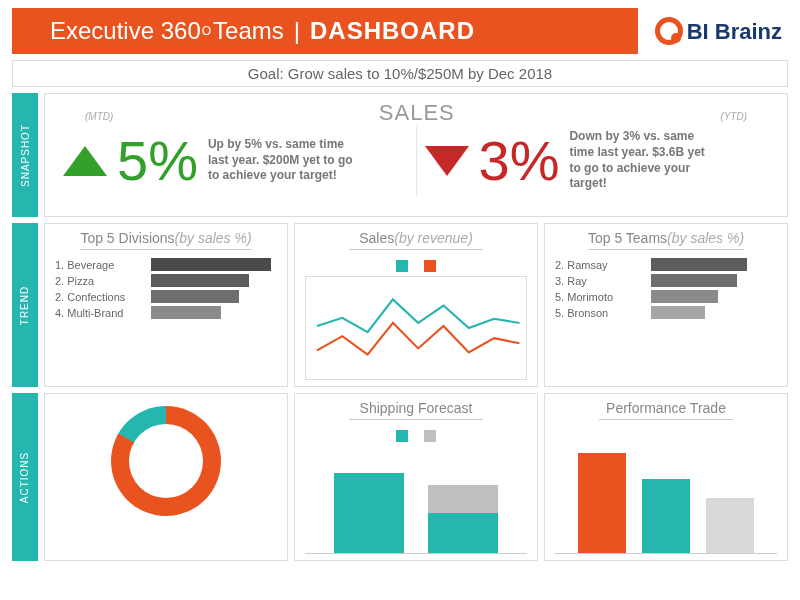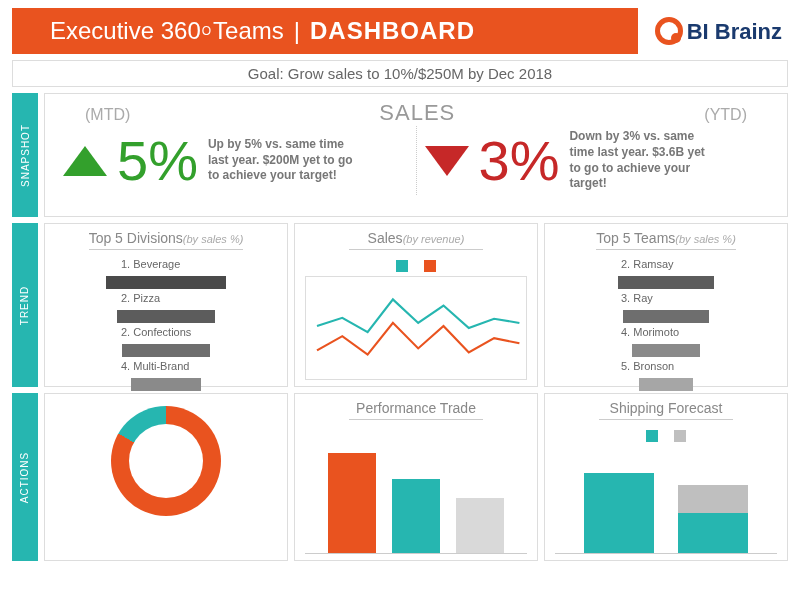--- a/index.html
+++ b/index.html
@@ -18,41 +18,41 @@
 
   .goal { border: 1px solid #ddd; margin-top: 6px; text-align: center; font-size: 15px; color: #666; padding: 4px 0; }
 
   .rows { margin-top: 6px; display: flex; flex-direction: column; gap: 6px; }
   .row { display: flex; gap: 6px; }
   .tab { width: 26px; background: #26b6b0; color: #fff; font-size: 10px; letter-spacing: 1px; display: flex; align-items: center; justify-content: center; }
   .tab span { transform: rotate(-90deg); white-space: nowrap; }
   .content { flex: 1; display: flex; gap: 6px; }
   .card { border: 1px solid #ddd; background: #fff; padding: 6px 10px; flex: 1; display: flex; flex-direction: column; }
   .card-title { text-align: center; color: #888; font-size: 14px; border-bottom: 1px solid #ccc; padding-bottom: 3px; margin: 0 18px 6px 18px; display:inline-block; align-self:center; min-width:60%; }
-  .card-title .sub { font-size: 11px; color:#aaa; font-style: italic; margin-left:0;}
+  .card-title .sub { font-size: 14px; color:#aaa; font-style: italic; margin-left:0;}
 
   
   .snapshot-card { flex-direction: column; }
   .snap-head { display:flex; align-items:baseline; justify-content:space-between; padding:0 30px; color:#aaa; }
   .snap-head .sales { font-size:22px; color:#999; letter-spacing:1px; }
-  .snap-head .period { font-size:16px; }
+  .snap-head .period { font-style: italic; font-size:10px; }
   .snap-body { display:flex; }
   .half { flex:1; display:flex; align-items:center; gap:10px; padding:2px 8px; }
   .half + .half { border-left:1px dotted #ccc; }
   .tri { width:0; height:0; }
   .tri.up { border-left:22px solid transparent; border-right:22px solid transparent; border-bottom:30px solid #33a02c; }
   .tri.down { border-left:22px solid transparent; border-right:22px solid transparent; border-top:30px solid #c62828; }
   .big { font-size:56px; font-weight:300; }
   .big.green { color:#33a02c; }
   .big.red { color:#c62828; }
   .desc { font-size:12px; color:#777; line-height:1.3; font-weight:600; max-width:150px; }
 
   
   .rank { display:flex; flex-direction:column; gap:3px; margin-top:2px; }
-  .rank-row { display:flex; align-items:center; gap:6px; font-size:11px; color:#666;flex-direction:column; }
+  .rank-row { display:flex; align-items:center; gap:6px; font-size:11px; color:#666; }
   .rank-row .lbl { width:90px; }
   .rank-row .bar { height:13px; }
 
   
   .linebox { flex:1; position:relative; border:1px solid #ddd; margin-top:4px; min-height:100px;}
   .linebox svg { width:100%; height:100%; }
   .legend-sm { display:flex; justify-content:center; gap:16px; margin-top:4px; }
   .legend-sm span { width:12px; height:12px; display:inline-block; }
 
   
@@ -165,60 +165,60 @@
           <div class="rank" id="team-rank">
               <div class="rank-row">
                 <div class="lbl">2. Ramsay</div>
                 <div class="bar" style="width: 96px; background: rgb(92, 92, 92);"></div>
               </div>
               <div class="rank-row">
                 <div class="lbl">3. Ray</div>
                 <div class="bar" style="width: 86.4px; background: rgb(110, 110, 110);"></div>
               </div>
               <div class="rank-row">
-                <div class="lbl">4. Morimoto</div>
+                <div class="lbl">5. Morimoto</div>
                 <div class="bar" style="width: 67.2px; background: rgb(138, 138, 138);"></div>
               </div>
               <div class="rank-row">
                 <div class="lbl">5. Bronson</div>
                 <div class="bar" style="width: 54px; background: rgb(166, 166, 166);"></div>
               </div>
             </div>
         </div>
       </div>
     </div>
 
     <div class="row" style="height:168px">
       <div class="tab">
           <span>ACTIONS</span>
         </div>
       <div class="content">
         <div class="card">
           <div class="donut"></div>
+        </div>
+        <div class="card">
+          <div class="card-title">Shipping Forecast</div>
+          <div class="legend-sm">
+              <span style="background:#26b6b0"></span>
+              <span style="background:#bfbfbf"></span>
+            </div>
+          <div class="forecast">
+            <div class="fc-bar fc-total" style="height:80px">
+                <div class="fc-fill" style="height:80px"></div>
+              </div>
+            <div class="fc-bar fc-total" style="height:68px">
+                <div class="fc-fill" style="height:40px"></div>
+              </div>
+          </div>
         </div>
         <div class="card">
           <div class="card-title">Performance Trade</div>
           <div class="trade">
             <div class="tr-bar" style="height:100px;background:#e9531f"></div>
             <div class="tr-bar" style="height:74px;background:#26b6b0"></div>
             <div class="tr-bar" style="height:55px;background:#d9d9d9"></div>
           </div>
         </div>
-        <div class="card">
-          <div class="card-title">Shipping Forecast</div>
-          <div class="legend-sm">
-              <span style="background:#26b6b0"></span>
-              <span style="background:#bfbfbf"></span>
-            </div>
-          <div class="forecast">
-            <div class="fc-bar fc-total" style="height:80px">
-                <div class="fc-fill" style="height:80px"></div>
-              </div>
-            <div class="fc-bar fc-total" style="height:68px">
-                <div class="fc-fill" style="height:40px"></div>
-              </div>
-          </div>
-        </div>
       </div>
     </div>
   </div>
 
 </div>
 
 </body></html>

